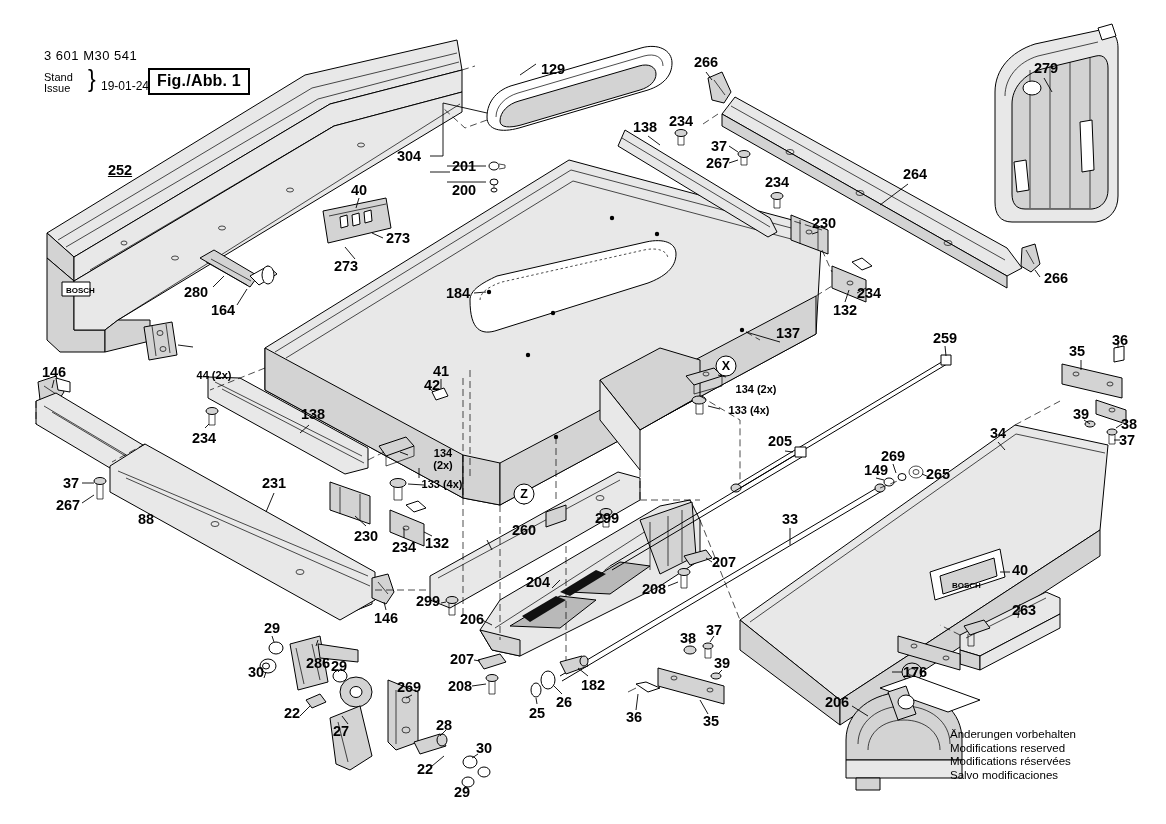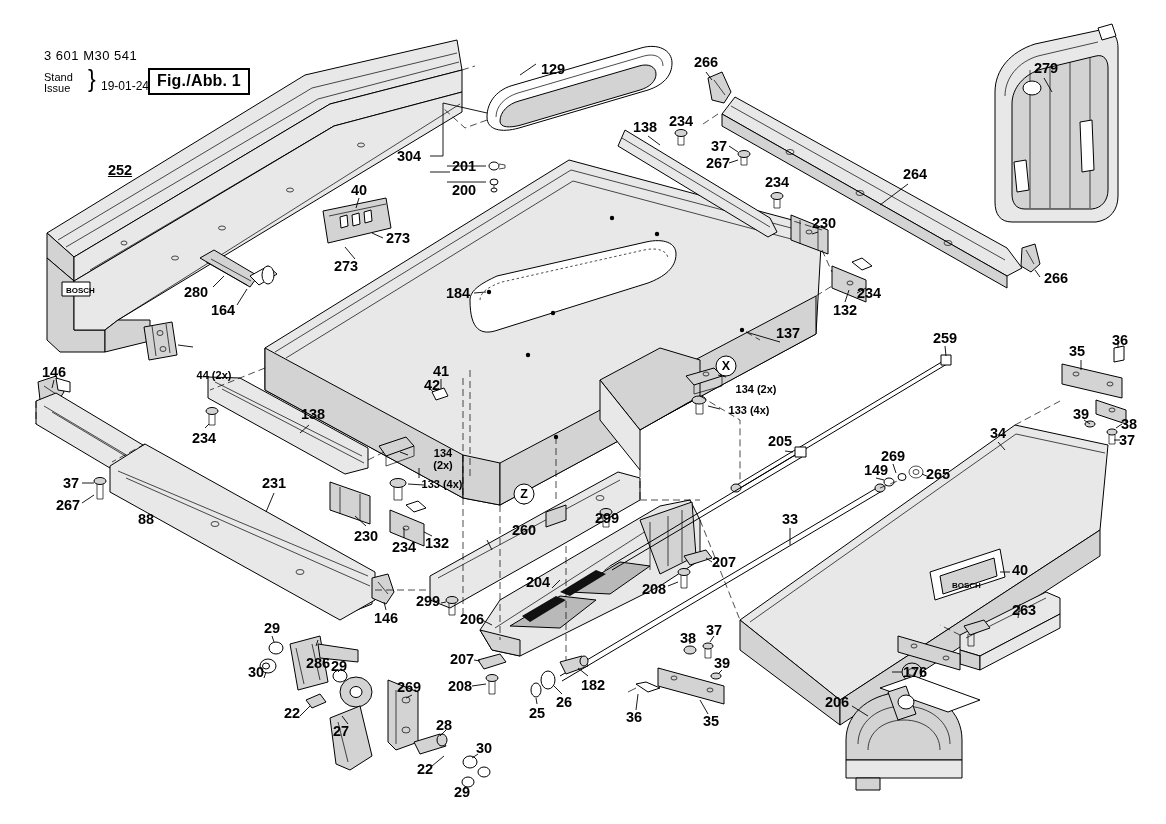--- a/index.html
+++ b/index.html
@@ -617,20 +617,26 @@
 
   <div class="hdr-partno">3 601 M30 541</div>
   <div class="hdr-stand">
     <span>Stand</span>
     <span>Issue</span>
   </div>
   <div class="hdr-brace">}</div>
   <div class="hdr-date">19-01-24</div>
   <div class="fig-box">Fig./Abb. 1</div>
 
+  <div class="notice">
+    <span>Änderungen vorbehalten</span>
+    <span>Modifications reserved</span>
+    <span>Modifications réservées</span>
+    <span>Salvo modificaciones</span>
+  </div>
 
   <div id="callout-layer">
       <div class="cal" style="left: 120px; top: 170px; text-decoration: underline;">252</div>
       <div class="cal" style="left: 553px; top: 61px; margin-top: 8px;">129</div>
       <div class="cal" style="left: 706px; top: 62px;">266</div>
       <div class="cal" style="left: 1046px; top: 68px;">279</div>
       <div class="cal" style="left: 645px; top: 127px;">138</div>
       <div class="cal" style="left: 681px; top: 121px;">234</div>
       <div class="cal" style="left: 719px; top: 146px;">37</div>
       <div class="cal" style="left: 718px; top: 163px;">267</div>

